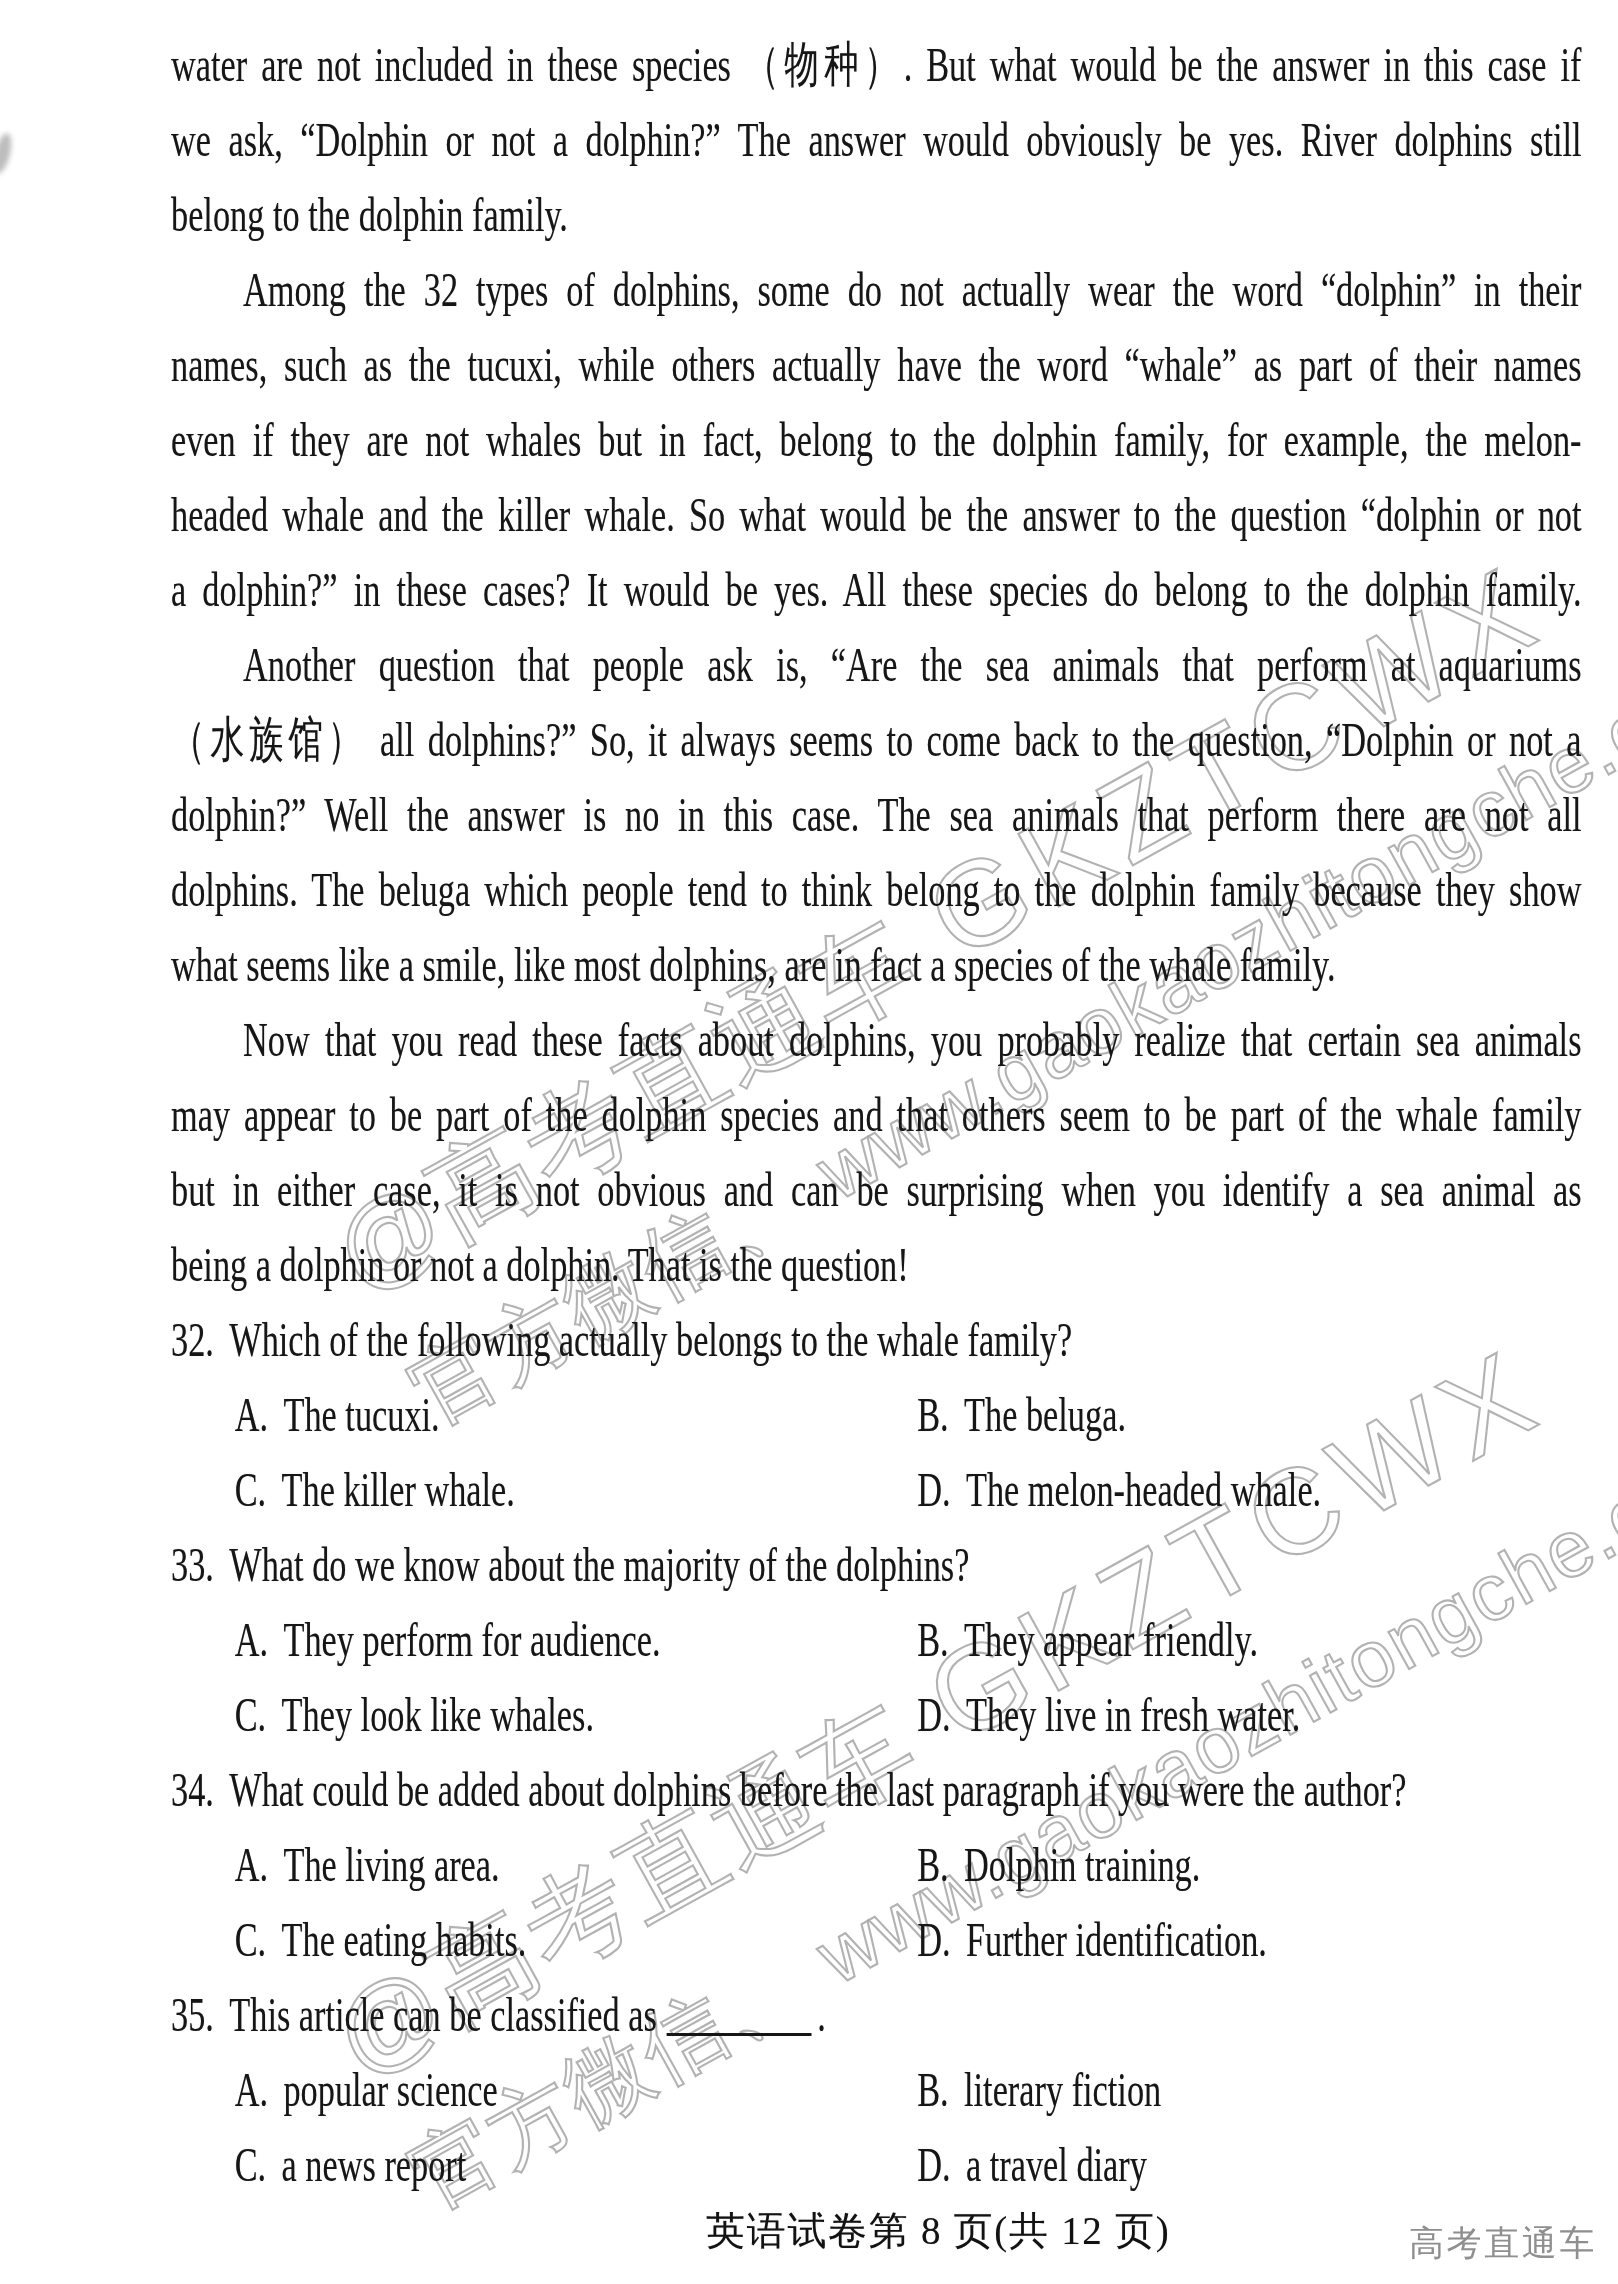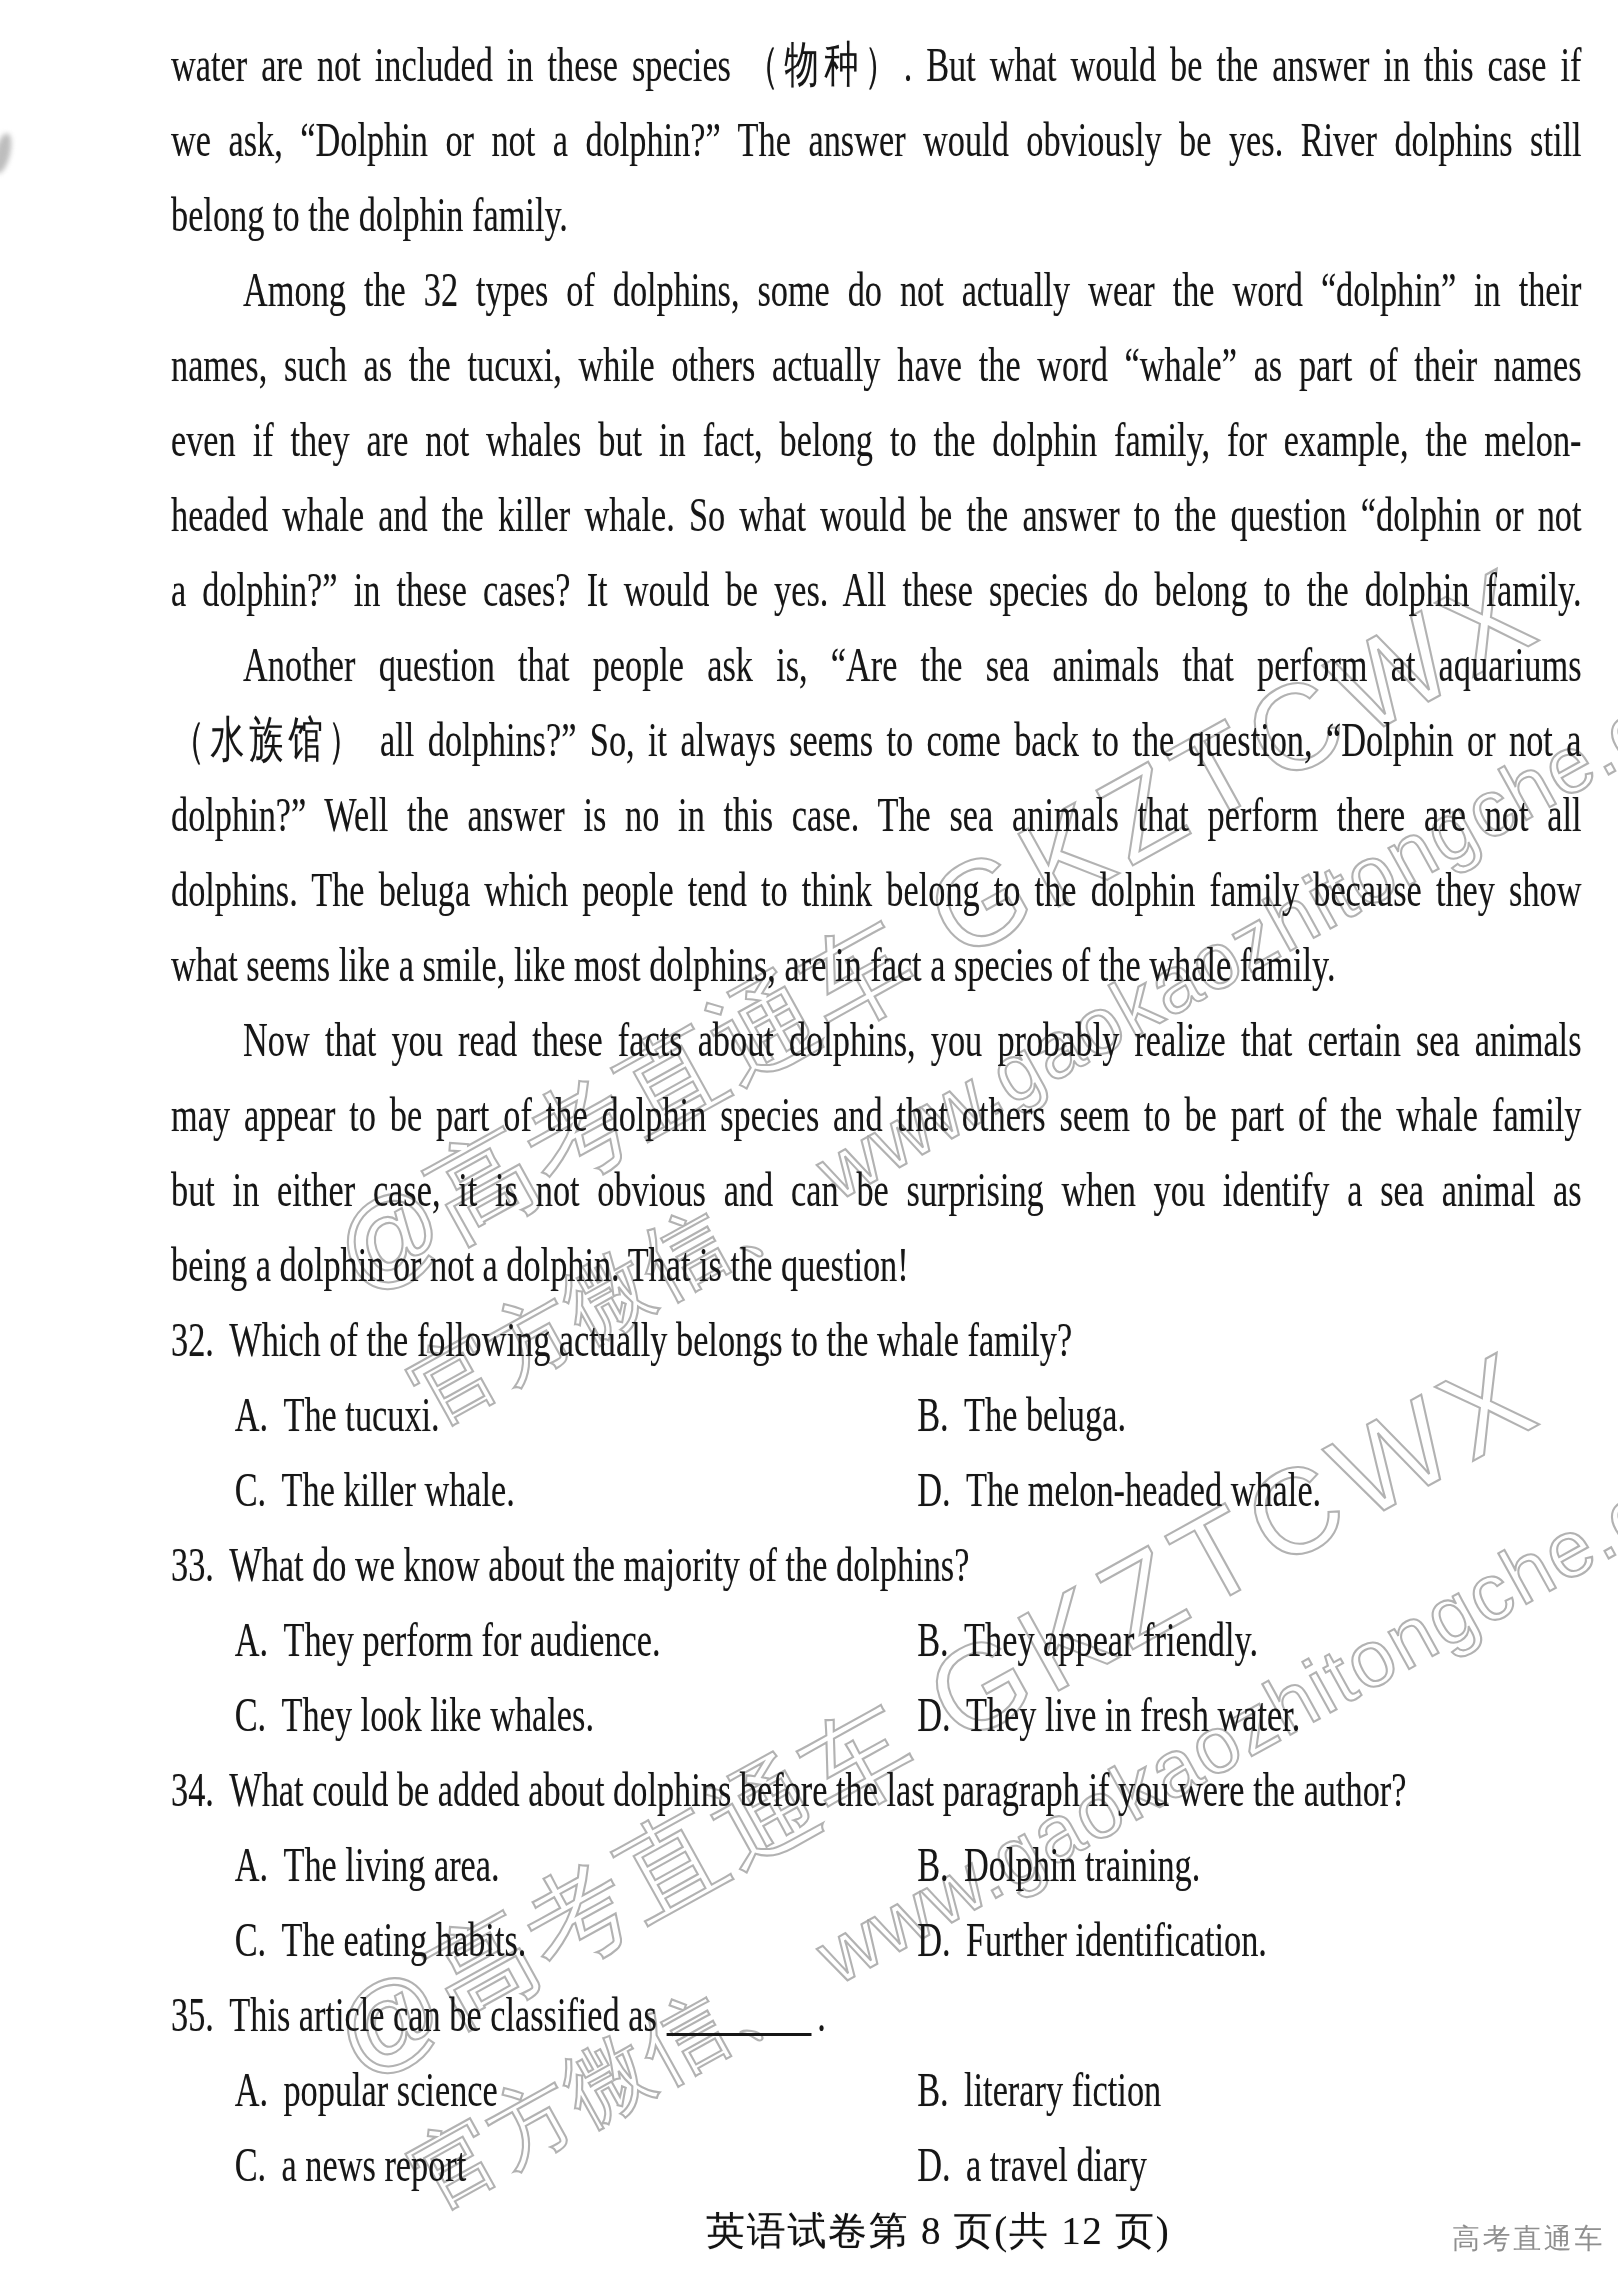--- a/index.html
+++ b/index.html
@@ -23,21 +23,21 @@
   .opt-label{margin-right:22px;}
   .blank{
     display:inline-block;width:207px;height:8.5px;border-bottom:3.4px solid #161616;
     vertical-align:-5.1px;margin:0 8.5px 0 13.6px;
   }
   .footer-page{
     position:absolute;left:674px;top:2205px;font-size:39px;line-height:51px;
     color:#121212;letter-spacing:1.7px;text-shadow:0 0 0.9px rgba(0,0,0,0.35);margin-left:32px;
   }
   .footer-brand{
-    position:absolute;right:13px;top:2220px;font-size:28px;color:#8f8f8f;
+    position:absolute;right:21px;top:2220px;font-size:35px;color:#8f8f8f;
     font-family:"Liberation Sans","DejaVu Sans",sans-serif;letter-spacing:2.6px;
   }
   
   .wm{
     position:absolute;left:281px;transform:rotate(-29deg);transform-origin:center;
     pointer-events:none;white-space:nowrap;
     font-family:"Liberation Sans","DejaVu Sans",sans-serif;
     color:rgba(125,125,125,0.30);
     -webkit-text-fill-color:transparent;
     -webkit-text-stroke:2.1px rgba(108,108,108,0.52);

